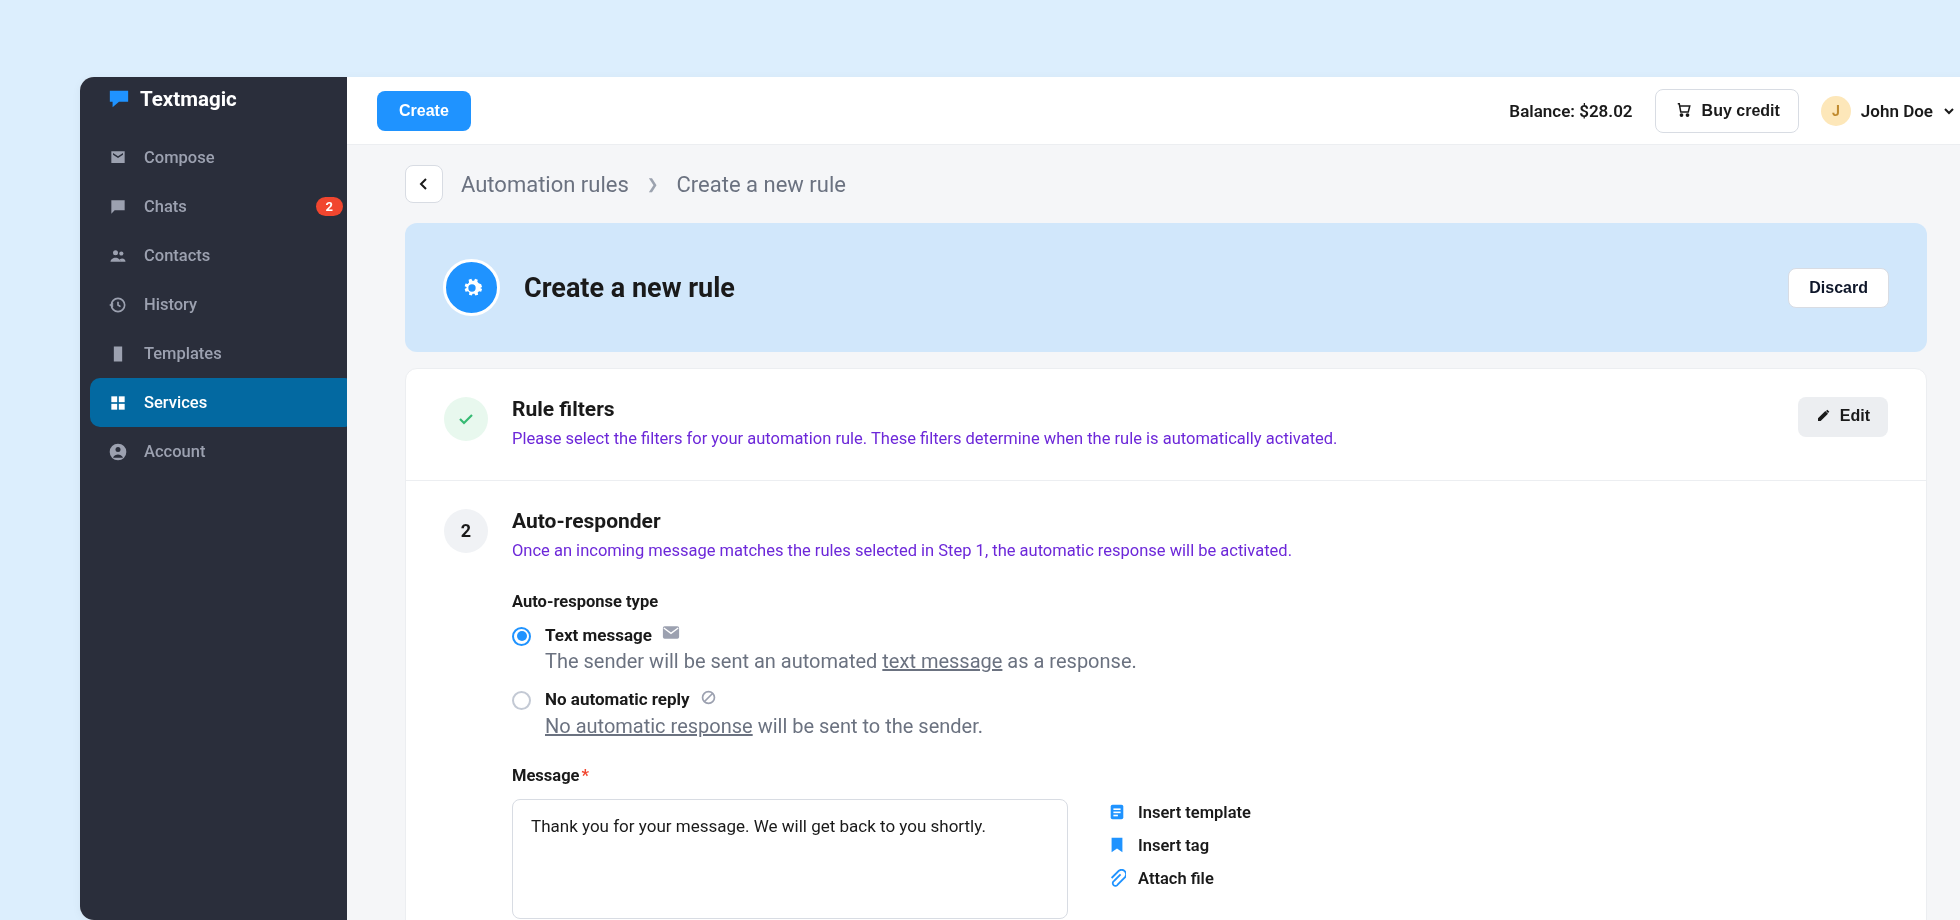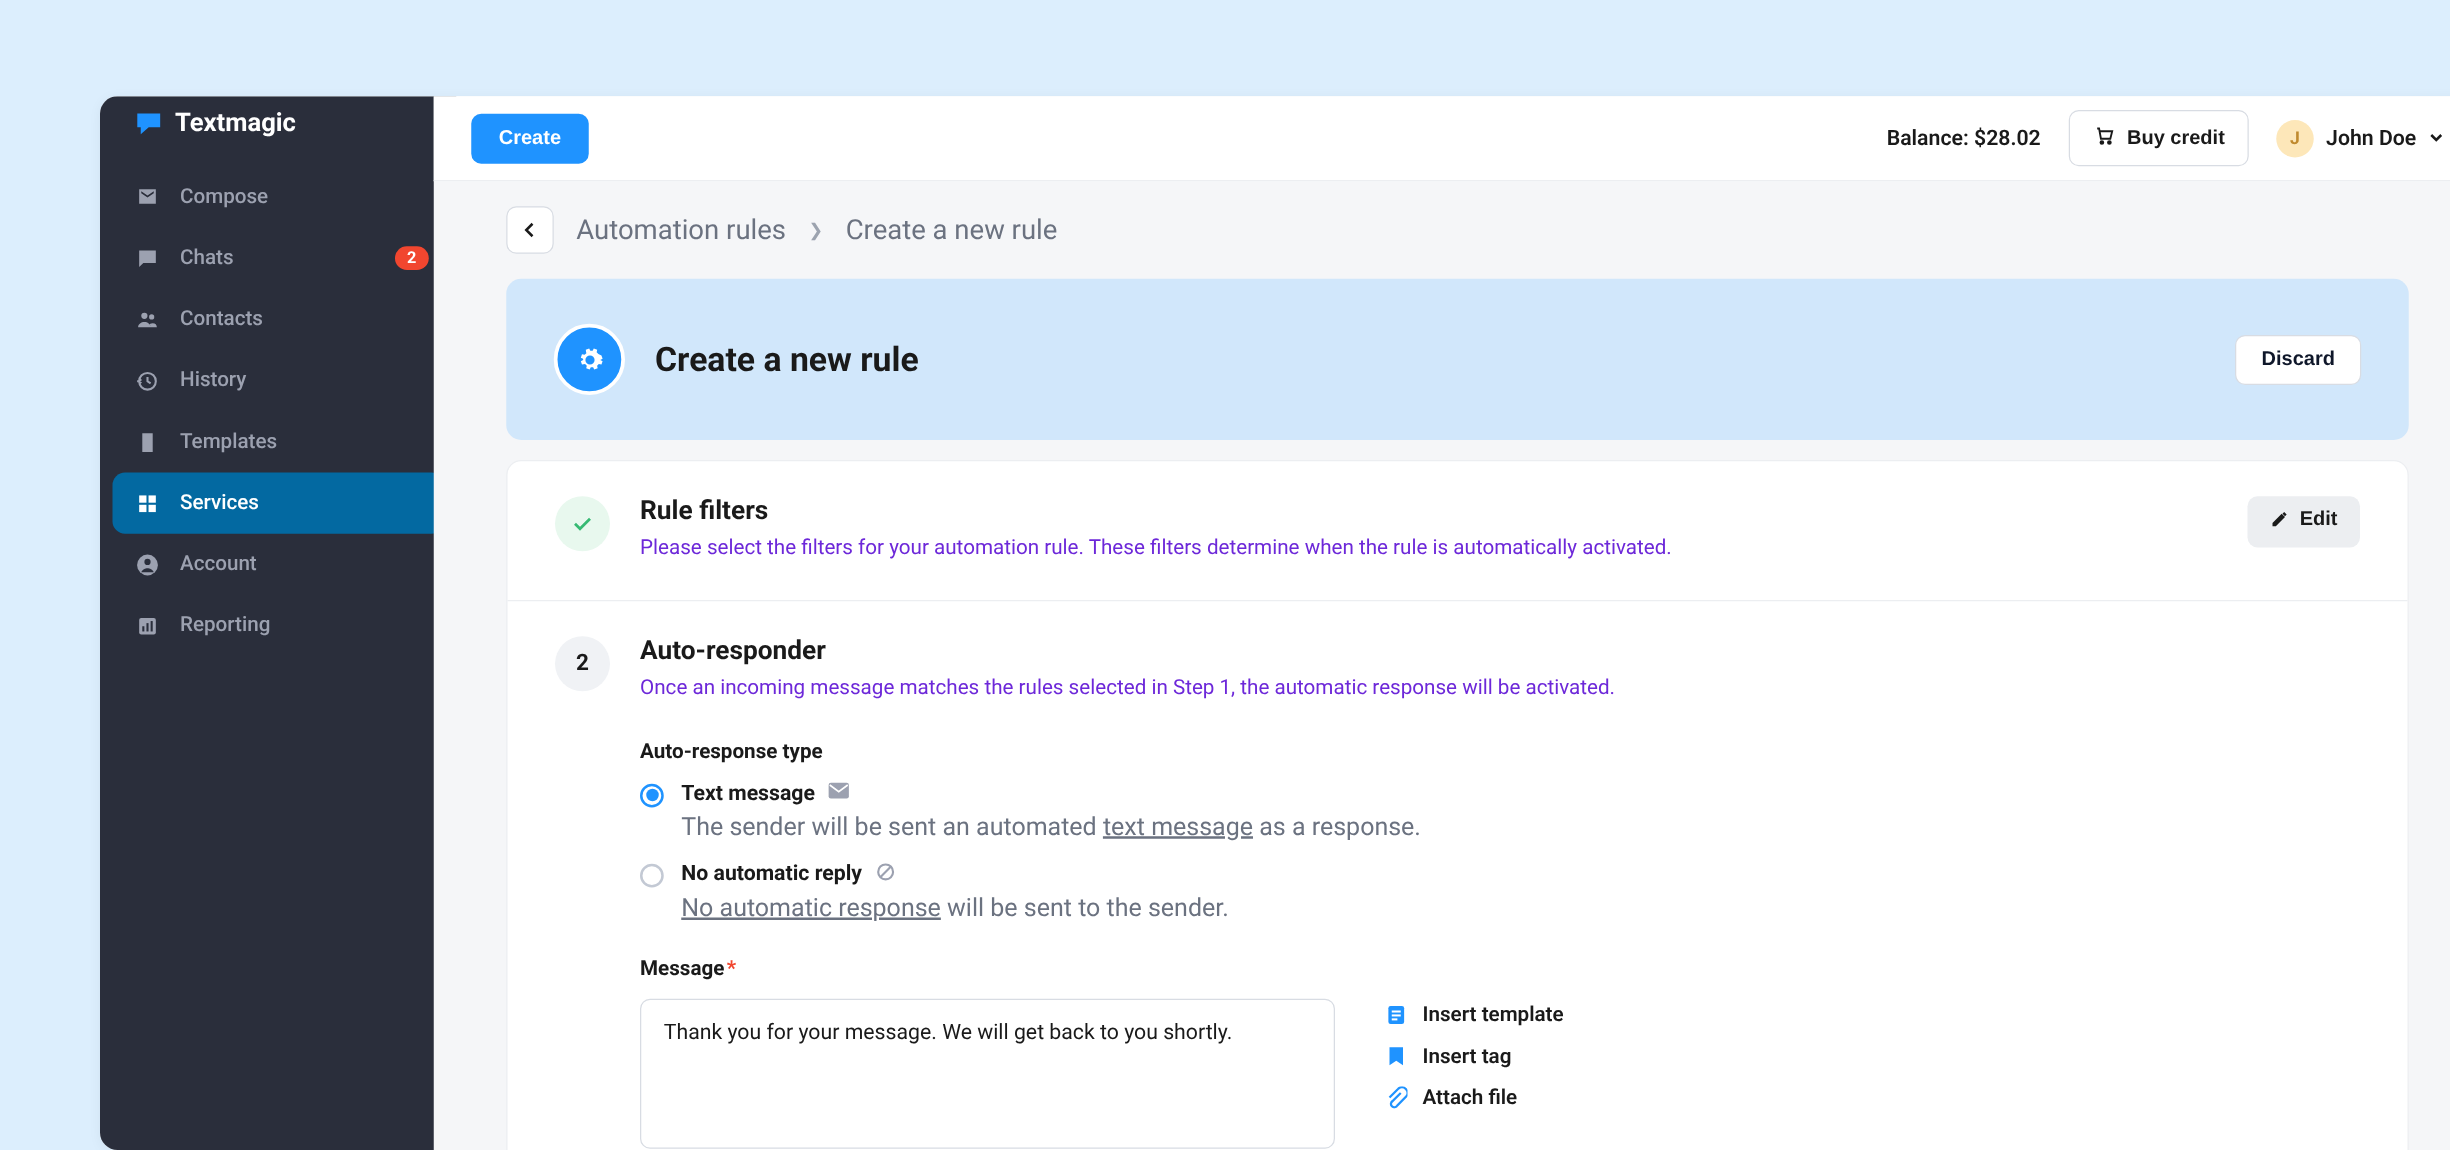--- a/index.html
+++ b/index.html
@@ -133,31 +133,20 @@
     <div class="nav-item">
       <span class="nav-icon">
           <svg viewBox="0 0 24 24" fill="#9ca1b0">
             <circle cx="12" cy="12" r="10"></circle>
             <circle cx="12" cy="9" r="3" fill="#2a2e3b"></circle>
             <path d="M6 19c1-3 4-4 6-4s5 1 6 4" fill="#2a2e3b"></path>
           </svg>
         </span>
       <span>Account</span>
     </div>
-    <div class="nav-item">
-      <span class="nav-icon">
-          <svg viewBox="0 0 24 24" fill="#9ca1b0">
-            <rect x="4" y="4" width="16" height="16" rx="2"></rect>
-            <rect x="7" y="12" width="2" height="5" fill="#2a2e3b"></rect>
-            <rect x="11" y="9" width="2" height="8" fill="#2a2e3b"></rect>
-            <rect x="15" y="7" width="2" height="10" fill="#2a2e3b"></rect>
-          </svg>
-        </span>
-      <span>Reporting</span>
-    </div>
   </div>
 
   <div class="main">
     <div class="topbar">
       <button class="create-btn">Create</button>
       <div class="topbar-right">
         <span class="balance">Balance: $28.02</span>
         <button class="buy-credit">
           <span><svg width="18" height="18" viewBox="0 0 24 24" fill="none" stroke="#1a1a1a" stroke-width="2">
                 <path d="M5 5h2l2 11h10l2-8H8"></path>

